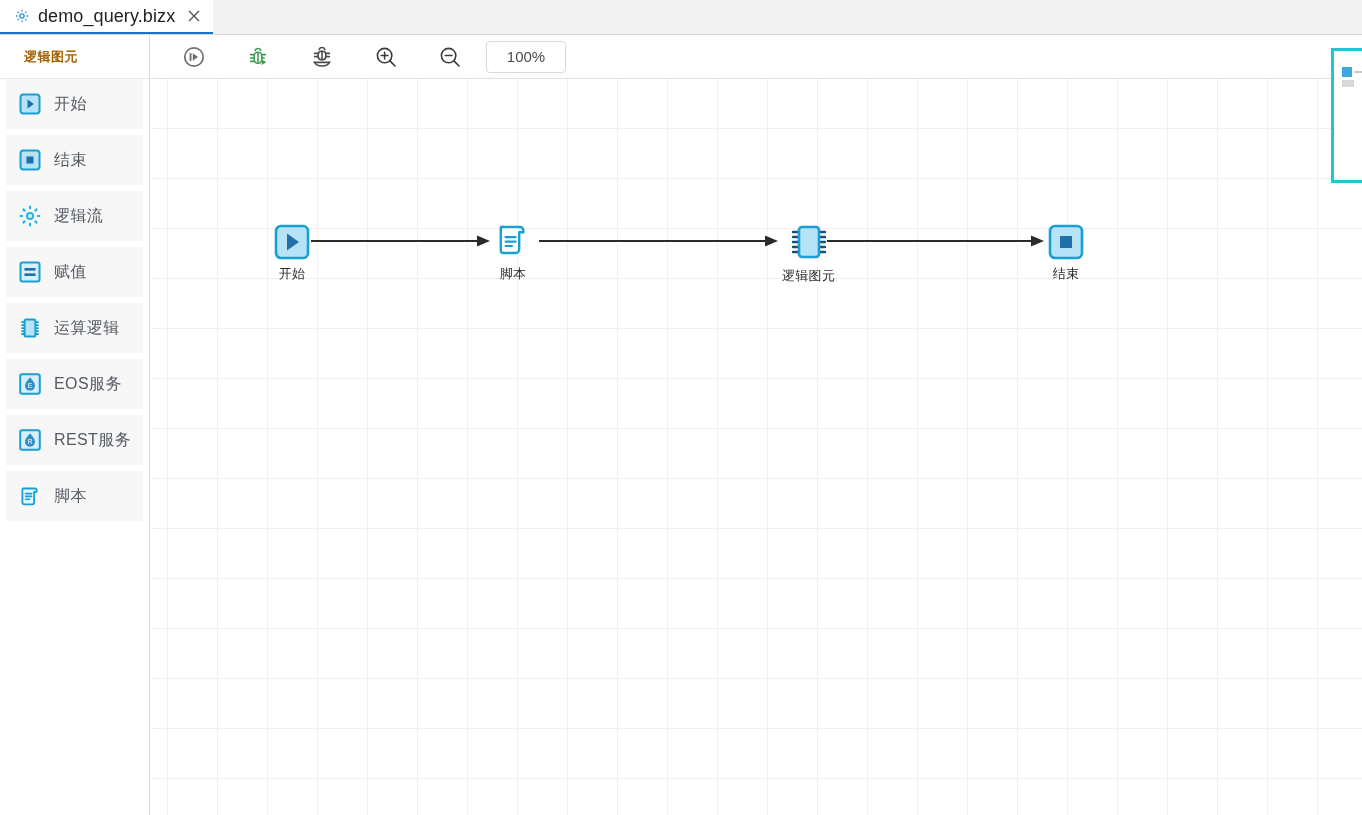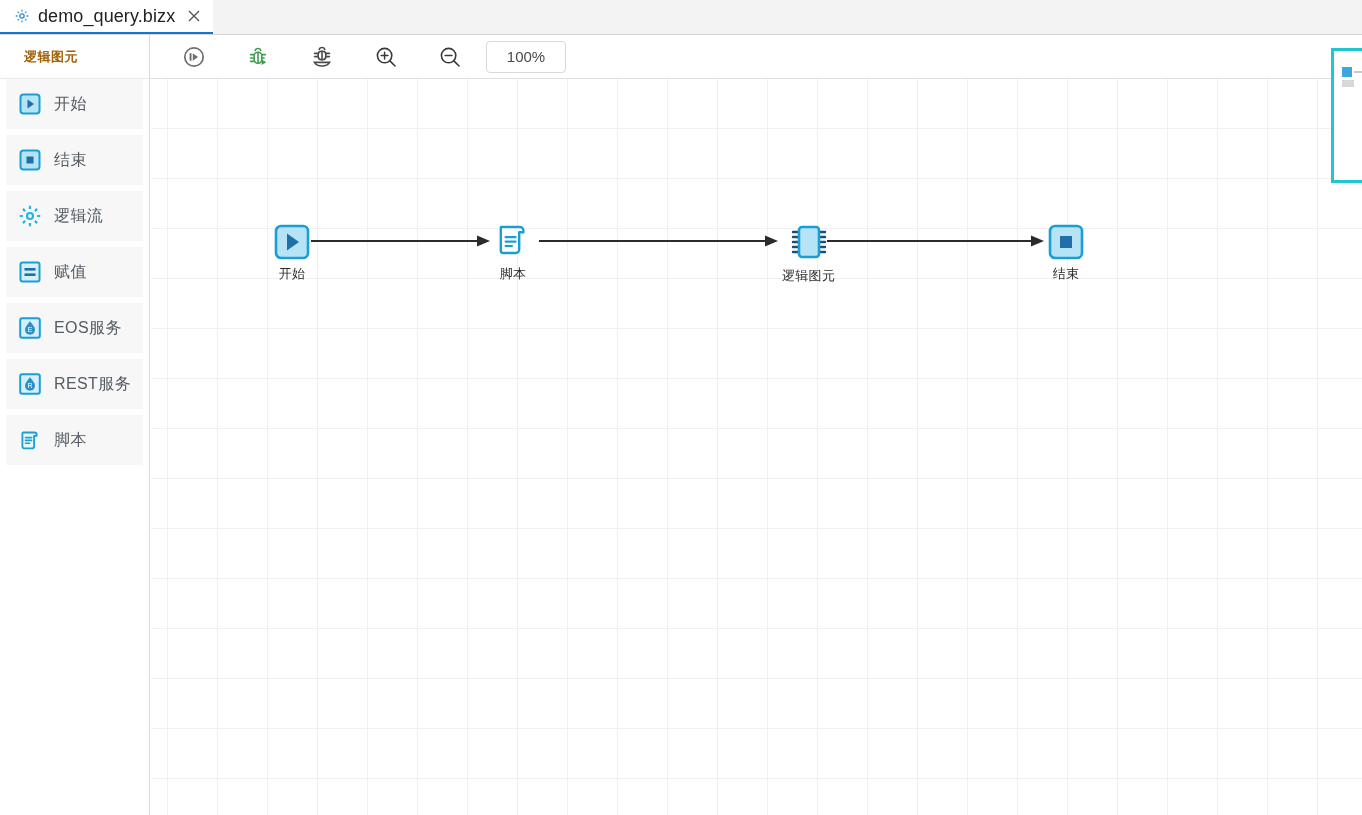--- a/index.html
+++ b/index.html
@@ -255,20 +255,30 @@
 
       <div class="palette-item">
         <svg class="palette-icon" viewBox="0 0 24 24">
           <rect x="2.5" y="2.5" width="19" height="19" rx="2" fill="#d7eefb" stroke="#1a9fd4" stroke-width="2"></rect>
           <rect x="6.5" y="8" width="11" height="2.6" fill="#1f6fa8"></rect>
           <rect x="6.5" y="13.4" width="11" height="2.6" fill="#1f6fa8"></rect>
         </svg>
         <span class="palette-label">赋值</span>
       </div>
 
+      <div class="palette-item">
+        <svg class="palette-icon" viewBox="0 0 24 24">
+          <g stroke="#1a9fd4" stroke-width="1.8" stroke-linecap="round">
+            <path d="M4 6.2h2.6M4 9.2h2.6M4 12.2h2.6M4 15.2h2.6M4 18.0h2.6"></path>
+            <path d="M17.4 6.2H20M17.4 9.2H20M17.4 12.2H20M17.4 15.2H20M17.4 18.0H20"></path>
+          </g>
+          <rect x="6.6" y="3.4" width="10.8" height="17.2" rx="1.6" fill="#b7e3f7" stroke="#1a9fd4" stroke-width="2"></rect>
+        </svg>
+        <span class="palette-label">运算逻辑</span>
+      </div>
 
       <div class="palette-item">
         <svg class="palette-icon" viewBox="0 0 24 24">
           <rect x="2.2" y="2.2" width="19.6" height="19.6" rx="2" fill="#d7eefb" stroke="#1a9fd4" stroke-width="2"></rect>
           <path d="M12 5.2 C8.6 9.2 7 11.6 7 13.7 a5 5 0 0 0 10 0 C17 11.6 15.4 9.2 12 5.2 Z" fill="#2f8fc4"></path>
           <text x="12" y="16.2" font-size="7" fill="#ffffff" text-anchor="middle" font-family="Liberation Sans, sans-serif">E</text>
         </svg>
         <span class="palette-label">EOS服务</span>
       </div>
 

